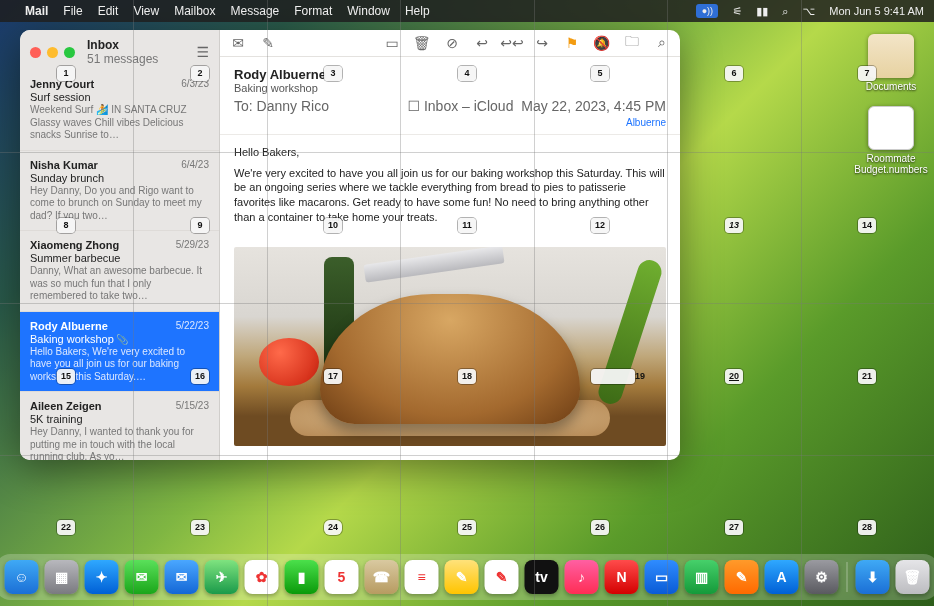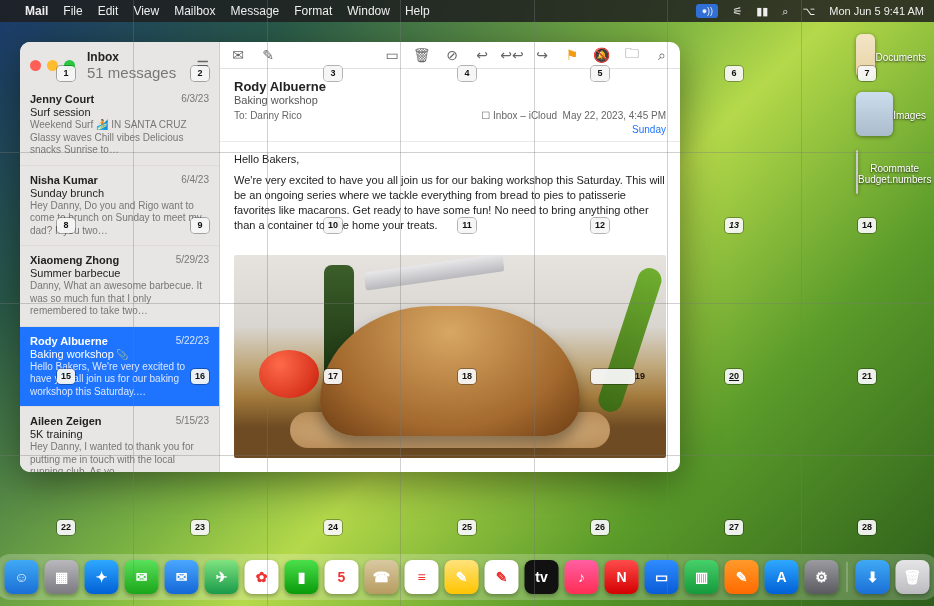--- a/index.html
+++ b/index.html
@@ -16,38 +16,38 @@
   .hline{left:0;right:0;height:1px}
   .cell{position:absolute;width:18px;height:15px;border-radius:4px;background:rgba(245,245,245,.95);color:#111;font:700 9px/15px Arial;text-align:center;box-shadow:0 0 0 1px rgba(0,0,0,.3)}
   
   .menubar{position:absolute;top:0;left:0;right:0;height:22px;background:rgba(30,30,30,.85);display:flex;align-items:center;color:#eee;font-size:12px;padding:0 10px;gap:15px;z-index:30}
   .menubar .apple{font-size:13px}
   .menubar .right{margin-left:auto;display:flex;align-items:center;gap:14px;font-size:11px}
   .menubar .right span{display:inline-flex;align-items:center}
   .mic{width:22px;height:14px;background:#2f6fd6;border-radius:3px;display:flex;align-items:center;justify-content:center;font-size:9px}
   
   .desktop-icons{position:absolute;right:8px;top:34px;display:flex;flex-direction:column;gap:14px;align-items:center;z-index:20}
-  .dicon{display:flex;flex-direction:row;align-items:center;width:70px}
+  .dicon{display:flex;flex-direction:column;align-items:center;width:70px}
   .dicon .thumb{width:46px;height:44px;border-radius:6px;background:#fff;box-shadow:0 1px 4px rgba(0,0,0,.4)}
   .dicon .lbl{color:#fff;font-size:10px;margin-top:3px;text-align:center;text-shadow:0 1px 2px rgba(0,0,0,.8)}
   .thumb.docs{background:linear-gradient(#f3e5c8,#e7d2a1)}
   .thumb.images{background:linear-gradient(#cde,#abc)}
   .thumb.pdf{background:linear-gradient(#f7b733,#fc4a1a)}
   .thumb.pres{background:linear-gradient(#8b3a1e,#c0542a)}
   .thumb.sheet{background:#fff;border:1px solid #ccc}
   
-  .mail{position:absolute;top:42px;left:20px;width:660px;height:430px;background:#fff;border-radius:10px;box-shadow:0 10px 40px rgba(0,0,0,.45);display:flex;overflow:hidden;z-index:25}
+  .mail{position:absolute;top:30px;left:20px;width:660px;height:430px;background:#fff;border-radius:10px;box-shadow:0 10px 40px rgba(0,0,0,.45);display:flex;overflow:hidden;z-index:25}
   .sidebar{width:200px;background:#e8e6e4;display:flex;flex-direction:column;border-right:1px solid #d0cecb}
   .sb-top{display:flex;align-items:center;padding:8px 10px 4px;gap:6px}
   .traffic{display:flex;gap:6px}
   .traffic i{width:11px;height:11px;border-radius:50%}
   .tr-r{background:#ff5f57}.tr-y{background:#febc2e}.tr-g{background:#28c840}
   .sb-title{margin-left:6px;display:flex;flex-direction:column}
   .sb-title b{font-size:12px}
-  .sb-title small{font-size:15px;color:#777}
+  .sb-title small{font-size:12px;color:#777}
   .sb-filter{margin-left:auto;color:#666;font-size:14px}
   .maillist{flex:1;overflow:auto}
   .mrow{padding:8px 10px;border-bottom:1px solid #dedbd8;cursor:default}
   .mrow.selected{background:#1e74ff;color:#fff}
   .mrow .line1{display:flex;justify-content:space-between;font-size:11px}
   .mrow .from{font-weight:700}
   .mrow .date{color:#777;font-size:10px}
   .mrow.selected .date{color:#dbe7ff}
   .mrow .subj{font-size:11px;margin-top:1px}
   .mrow .prev{font-size:10px;color:#777;margin-top:1px;line-height:1.25}
@@ -56,21 +56,21 @@
   .mrow.selected .clip{color:#dbe7ff}
   
   .content{flex:1;display:flex;flex-direction:column}
   .toolbar{height:32px;display:flex;align-items:center;padding:0 10px;gap:14px;color:#666;font-size:14px;border-bottom:1px solid #e4e2df}
   .toolbar .gap{flex:1}
   .tb-ic{width:16px;height:16px;display:inline-flex;align-items:center;justify-content:center}
   .flag{color:#f39c12}
   .hdr{padding:10px 14px 6px;border-bottom:1px solid #eceae7}
   .hdr .name{font-weight:700;font-size:13px}
   .hdr .subj{font-size:11px;color:#555}
-  .hdr .meta{display:flex;justify-content:space-between;font-size:10px;color:#666;margin-top:4px}
+  .hdr .meta{display:flex;justify-content:space-between;font-size:14px;color:#666;margin-top:4px}
   .hdr .meta .right{color:#666}
   .hdr .details{color:#1e74ff;margin-top:3px;text-align:right;font-size:10px}
   .body{padding:10px 14px;font-size:11px;color:#222;line-height:1.35}
   .body p{margin-bottom:6px}
   .attach{margin:6px 14px 14px;height:240px;border-radius:2px;background:
     linear-gradient(180deg,#e6e3de 0%, #d9d6d1 35%, #bfa77a 55%, #a37a3c 70%, #6e4b22 85%);
     position:relative;overflow:hidden}
   .bread{position:absolute;left:50%;bottom:22px;transform:translateX(-50%);width:260px;height:130px;border-radius:130px 130px 40px 40px/110px 110px 40px 40px;background:radial-gradient(ellipse at 50% 20%,#d8a763,#a3692e 65%,#6d3d14);box-shadow:0 8px 14px rgba(0,0,0,.35)}
   .board{position:absolute;left:50%;bottom:10px;transform:translateX(-50%);width:320px;height:36px;border-radius:18px;background:radial-gradient(ellipse at center,#d9b98a,#b68a56)}
   .tomato{position:absolute;left:25px;bottom:60px;width:60px;height:48px;border-radius:50%;background:radial-gradient(circle at 35% 30%,#ff6a4a,#c81e0b)}
@@ -105,24 +105,20 @@
     <span>Mon Jun 5  9:41 AM</span>
   </div>
 </div>
 
 <div class="desktop-icons">
   <div class="dicon">
       <div class="thumb docs"></div>
       <div class="lbl">Documents</div>
     </div>
   <div class="dicon">
-      <div class="thumb images"></div>
-      <div class="lbl">Images</div>
-    </div>
-  <div class="dicon">
       <div class="thumb sheet"></div>
       <div class="lbl">Roommate Budget.numbers</div>
     </div>
 </div>
 
 <div class="mail">
   <div class="sidebar">
     <div class="sb-top">
       <div class="traffic">
         <i class="tr-r"></i>
@@ -195,21 +191,21 @@
       <span class="tb-ic">🗀</span>
       <span class="tb-ic">⌕</span>
     </div>
     <div class="hdr">
       <div class="name">Rody Albuerne</div>
       <div class="subj">Baking workshop</div>
       <div class="meta">
         <span><span>To:</span>&nbsp;<span>Danny Rico</span></span>
         <span class="right"><span>☐ </span><span>Inbox – iCloud</span>&nbsp;&nbsp;<span>May 22, 2023, 4:45 PM</span></span>
       </div>
-      <div class="details">Sunday</div>
+      <div class="details">Albuerne</div>
     </div>
     <div class="body">
       <p>Hello Bakers,</p>
       <p>We're very excited to have you all join us for our baking workshop this Saturday. This will be an ongoing series where we tackle everything from bread to pies to patisserie favorites like macarons. Get ready to have some fun! No need to bring anything other than a container to take home your treats.</p>
     </div>
     <div class="attach">
       <div class="knife"></div>
       <div class="bottle"></div>
       <div class="leek"></div>
       <div class="board"></div>
@@ -272,18 +268,18 @@
     <div class="cell" style="left: 858px; top: 218px;">14</div>
     <div class="cell" style="left: 57px; top: 369px;">15</div>
     <div class="cell" style="left: 191px; top: 369px;">16</div>
     <div class="cell" style="left: 324px; top: 369px;">17</div>
     <div class="cell" style="left: 458px; top: 369px;">18</div>
     <div class="cell" style="left: 591px; top: 369px; padding-left: 44px;">19</div>
     <div class="cell" style="left: 725px; top: 369px; text-decoration: underline;">20</div>
     <div class="cell" style="left: 858px; top: 369px;">21</div>
     <div class="cell" style="left: 57px; top: 520px;">22</div>
     <div class="cell" style="left: 191px; top: 520px;">23</div>
-    <div class="cell" style="left: 324px; top: 520px;">24</div>
+    <div class="cell" style="left: 324px; top: 520px; border-radius: 6px;">24</div>
     <div class="cell" style="left: 458px; top: 520px;">25</div>
     <div class="cell" style="left: 591px; top: 520px;">26</div>
     <div class="cell" style="left: 725px; top: 520px;">27</div>
     <div class="cell" style="left: 858px; top: 520px;">28</div>
   </div>
 
 </body></html>

